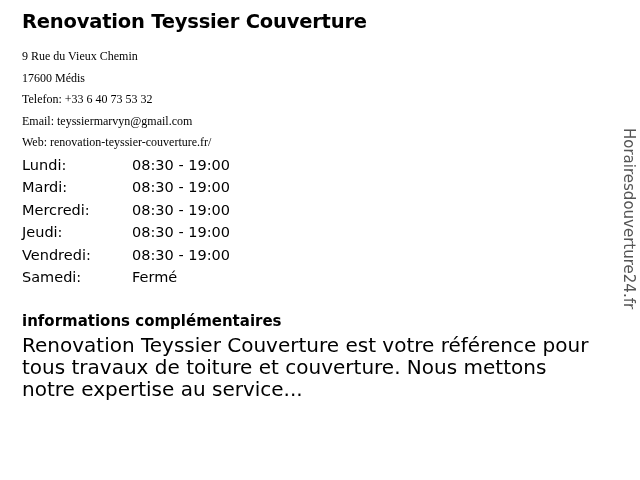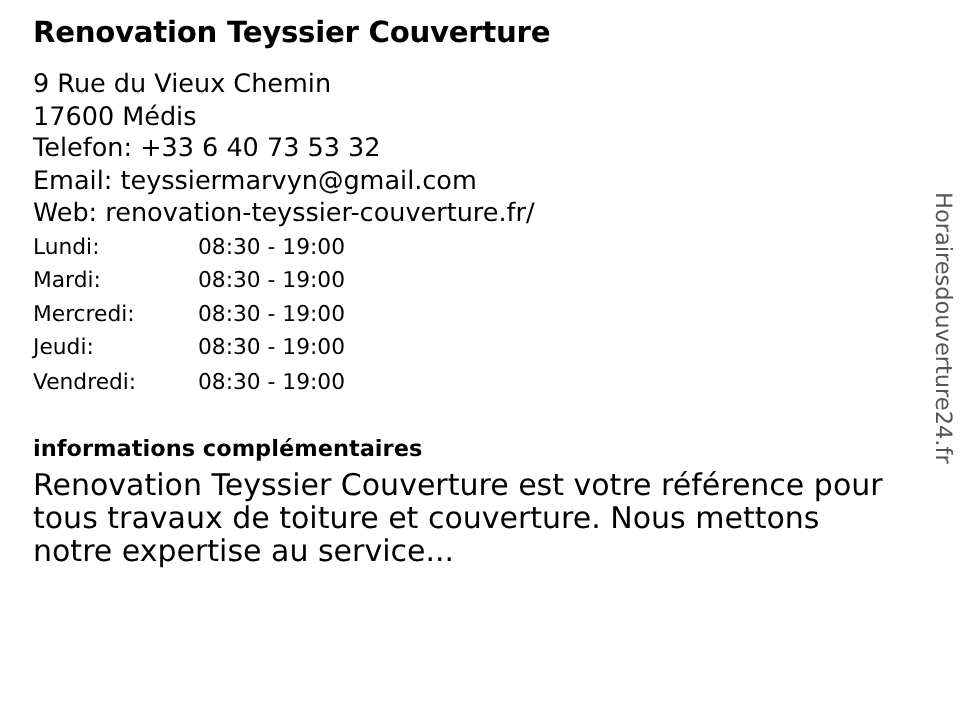--- a/index.html
+++ b/index.html
@@ -29,23 +29,24 @@
     width: 570px;
   }
   .title {
     font-size: 19.5px;
     font-weight: bold;
     letter-spacing: -0.2px;
     margin: 0 0 13px 0;
     line-height: 1.2;
   }
   .addr-line {
-    font-size: 17px;
+    font-size: 12px;
     line-height: 21.5px;
     white-space: pre;
+    font-family: Liberation Serif, serif;
   }
   .section-heading {
     font-size: 15px;
     font-weight: bold;
     margin-top: 19px;
     margin-bottom: 13px;
   }
   table.hours {
     border-collapse: collapse;
     font-size: 14.5px;
@@ -118,20 +119,24 @@
           <td class="time">08:30 - 19:00</td>
         </tr>
         <tr>
           <td class="day">Jeudi:</td>
           <td class="time">08:30 - 19:00</td>
         </tr>
         <tr>
           <td class="day">Vendredi:</td>
           <td class="time">08:30 - 19:00</td>
         </tr>
+        <tr>
+          <td class="day">Samedi:</td>
+          <td class="time">Fermé</td>
+        </tr>
       </tbody>
     </table>
 
     <div class="section-heading2">informations complémentaires</div>
 
     <div class="desc">Renovation Teyssier Couverture est votre référence pour tous travaux de toiture et couverture. Nous mettons notre expertise au service...</div>
 
   </div>
 
   <div class="sidelabel">Horairesdouverture24.fr</div>

